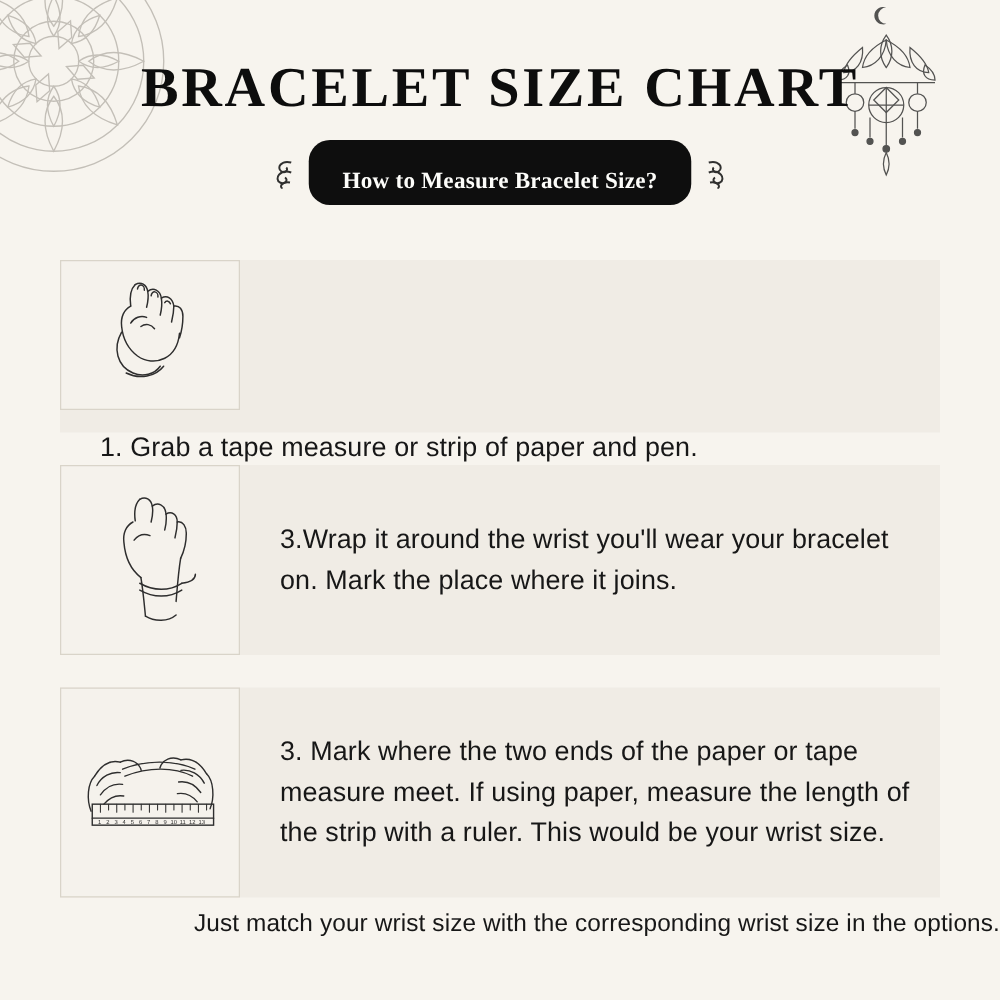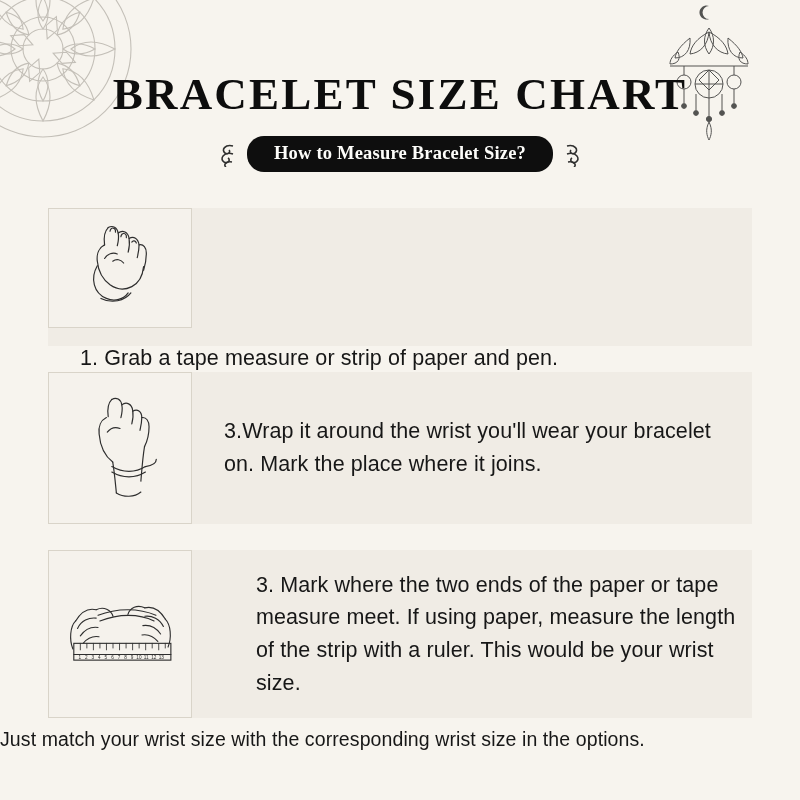--- a/index.html
+++ b/index.html
@@ -34,21 +34,21 @@
     top: 2px;
     width: 110px;
     height: 150px;
     opacity: 0.8;
     pointer-events: none;
   }
 
   
   .header {
     position: absolute;
-    top: 72px;
+    top: 48px;
     left: 0;
     width: 800px;
     text-align: center;
   }
   .title {
     font-family: "Liberation Serif", serif;
     font-size: 45px;
     letter-spacing: 2.2px;
     font-weight: 700;
     margin: 0;
@@ -60,21 +60,21 @@
     margin-top: 19px;
     display: flex;
     align-items: center;
     justify-content: center;
     gap: 9px;
   }
   .pill {
     background: #0e0e0e;
     color: #fdfdfa;
     border-radius: 17px;
-    padding: 7px 27px 8px 27px;
+    padding: 23px 27px 8px 27px;
     font-family: "Liberation Serif", serif;
     font-weight: 700;
     font-size: 18.5px;
     letter-spacing: 0.2px;
     white-space: nowrap;
   }
   .swirl {
     width: 26px;
     height: 26px;
     opacity: 0.9;
@@ -109,28 +109,28 @@
     display: flex;
     align-items: center;
     padding: 14px 16px 14px 32px;
     font-size: 21.5px;
     line-height: 1.52;
     color: #171717;
     letter-spacing: 0.1px;
   }
   .step-1 { height: 138px; flex-direction: column; }
   .step-2 { height: 152px; }
-  .step-3 { height: 168px; gap: 32px; }
+  .step-3 { height: 168px; }
 
   .footnote {
     position: absolute;
     top: 728px;
     left: 0;
     width: 800px;
-    text-align: left;
+    text-align: right;
     font-size: 19.5px;
     color: #171717;
     letter-spacing: 0.1px;
   }
 
   svg { display: block; }
 </style>
 </head>
 <body>
 

